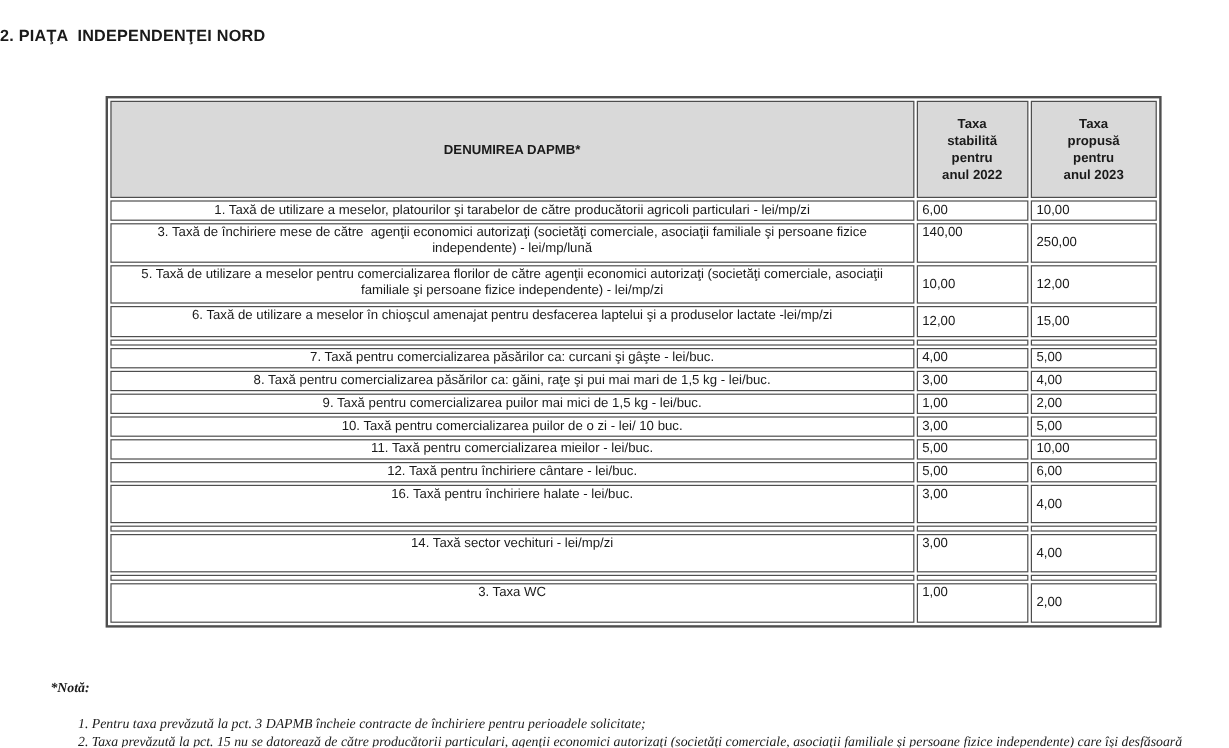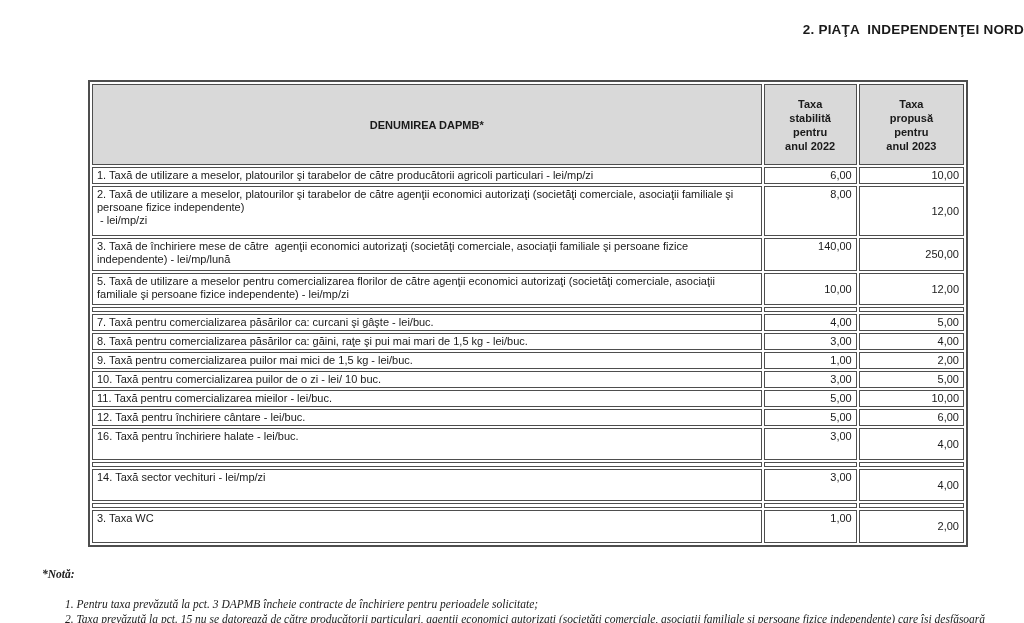--- a/index.html
+++ b/index.html
@@ -7,21 +7,21 @@
     width:1024px;height:623px;
     background:#ffffff;
     font-family:"Liberation Sans","DejaVu Sans",sans-serif;
     color:#1a1a1a;
     position:relative;
     overflow:hidden;
   }
   .page-title{
     position:absolute;
     top:22px;left:0;right:0;
-    text-align:right;
+    text-align:left;
     font-size:13.5px;
     font-weight:bold;
     letter-spacing:0.2px;
     white-space:pre;
   }
   table.tax-table{
     position:absolute;
     left:88px;top:80px;
     width:880px;
     border:2px solid #4e4e4e;
@@ -45,26 +45,26 @@
     height:75px;
     padding:2px 0;
     white-space:pre-line;
   }
   .tax-table td{
     border:1px solid #4e4e4e;
     padding:1px 4px;
     line-height:13px;
   }
   td.name{
-    text-align:left;
+    text-align:center;
     vertical-align:top;
     white-space:pre-wrap;
   }
   td.val{
-    text-align:right;
+    text-align:left;
     vertical-align:middle;
   }
   td.val.vt{vertical-align:top;}
   tr.h13 td{height:13px;}
   tr.h46 td{height:46px;}
   tr.h29 td{height:29px;}
   tr.h28 td{height:28px;}
   tr.h22 td{height:22px;}
   tr.spacer td{height:3px;padding:0;}
   .notes{
@@ -107,35 +107,34 @@
 propusă
 pentru
 anul 2023</th>
   </tr>
 
   <tr class="h13">
     <td class="name">1. Taxă de utilizare a meselor, platourilor şi tarabelor de către producătorii agricoli particulari - lei/mp/zi</td>
     <td class="val">6,00</td>
     <td class="val">10,00</td>
   </tr>
-  <tr class="h46">
-    <td class="name">2. Taxă de utilizare a meselor, platourilor şi tarabelor de către agenţii economici autorizaţi (societăţi comerciale, asociaţii familiale şi persoane fizice independente)
- - lei/mp/zi</td>
-    <td class="val vt">8,00</td>
-    <td class="val">12,00</td>
-  </tr>
   <tr class="h29">
     <td class="name">3. Taxă de închiriere mese de către  agenţii economici autorizaţi (societăţi comerciale, asociaţii familiale şi persoane fizice independente) - lei/mp/lună</td>
     <td class="val vt">140,00</td>
     <td class="val">250,00</td>
   </tr>
   <tr class="h28">
     <td class="name">5. Taxă de utilizare a meselor pentru comercializarea florilor de către agenţii economici autorizaţi (societăţi comerciale, asociaţii familiale şi persoane fizice independente) - lei/mp/zi</td>
     <td class="val">10,00</td>
     <td class="val">12,00</td>
+  </tr>
+  <tr class="h22">
+    <td class="name">6. Taxă de utilizare a meselor în chioşcul amenajat pentru desfacerea laptelui şi a produselor lactate -lei/mp/zi</td>
+    <td class="val">12,00</td>
+    <td class="val">15,00</td>
   </tr>
   <tr class="spacer">
     <td></td>
     <td></td>
     <td></td>
   </tr>
   <tr class="h13">
     <td class="name">7. Taxă pentru comercializarea păsărilor ca: curcani şi gâşte - lei/buc.</td>
     <td class="val">4,00</td>
     <td class="val">5,00</td>

